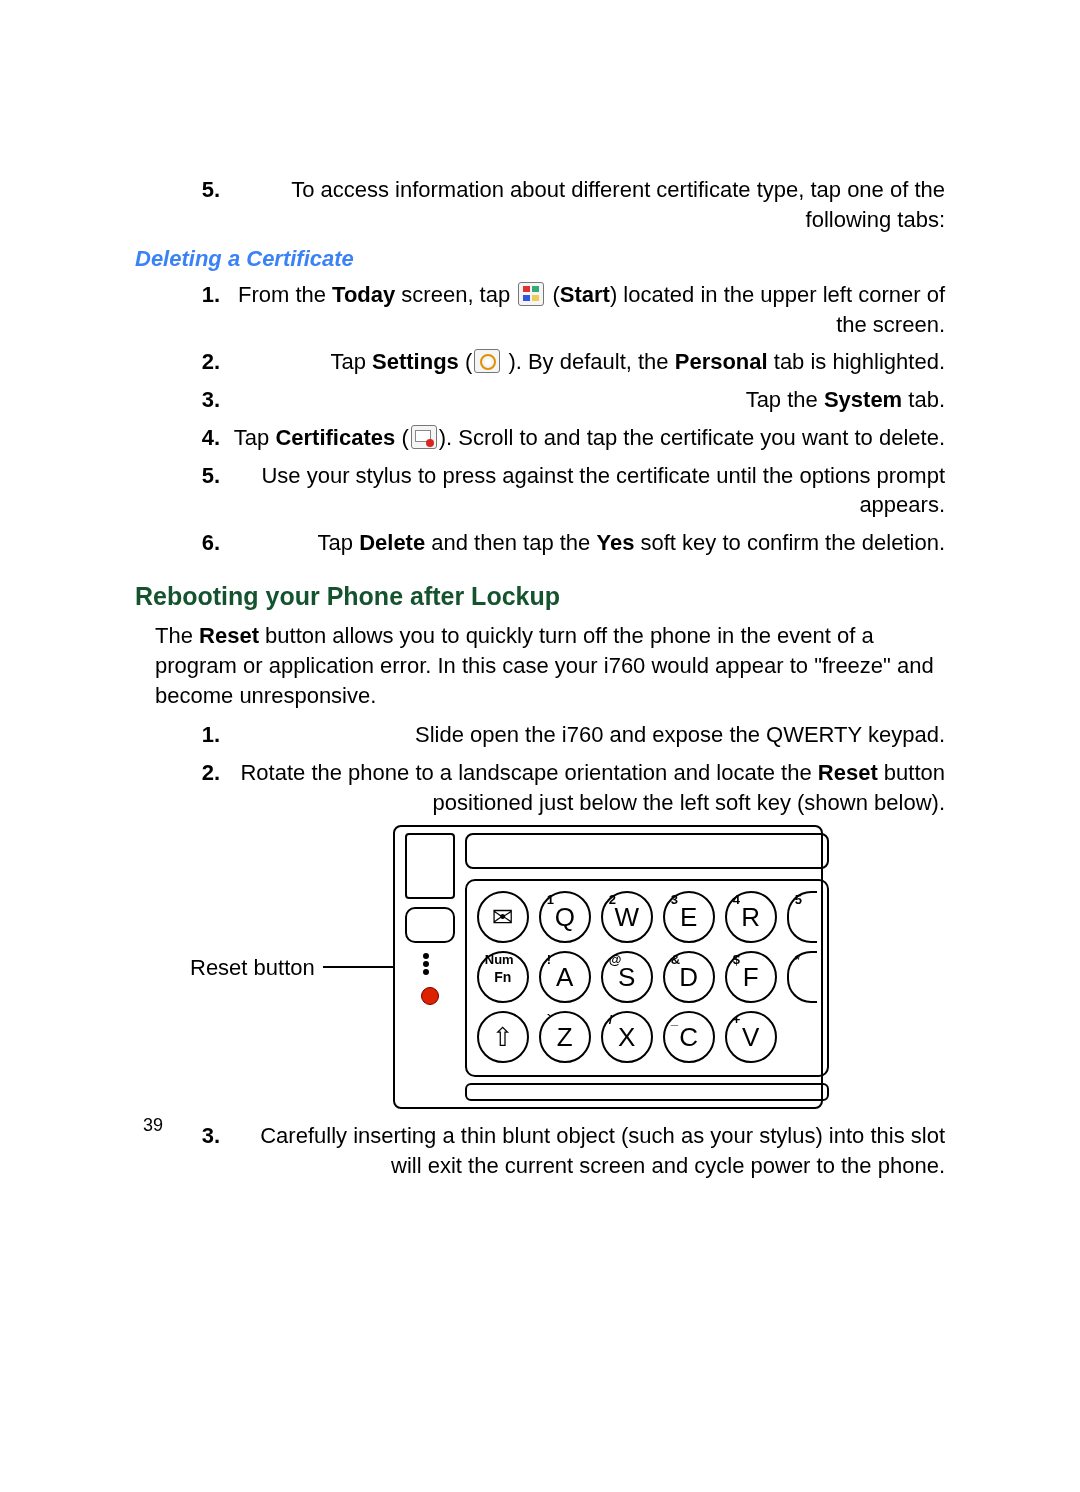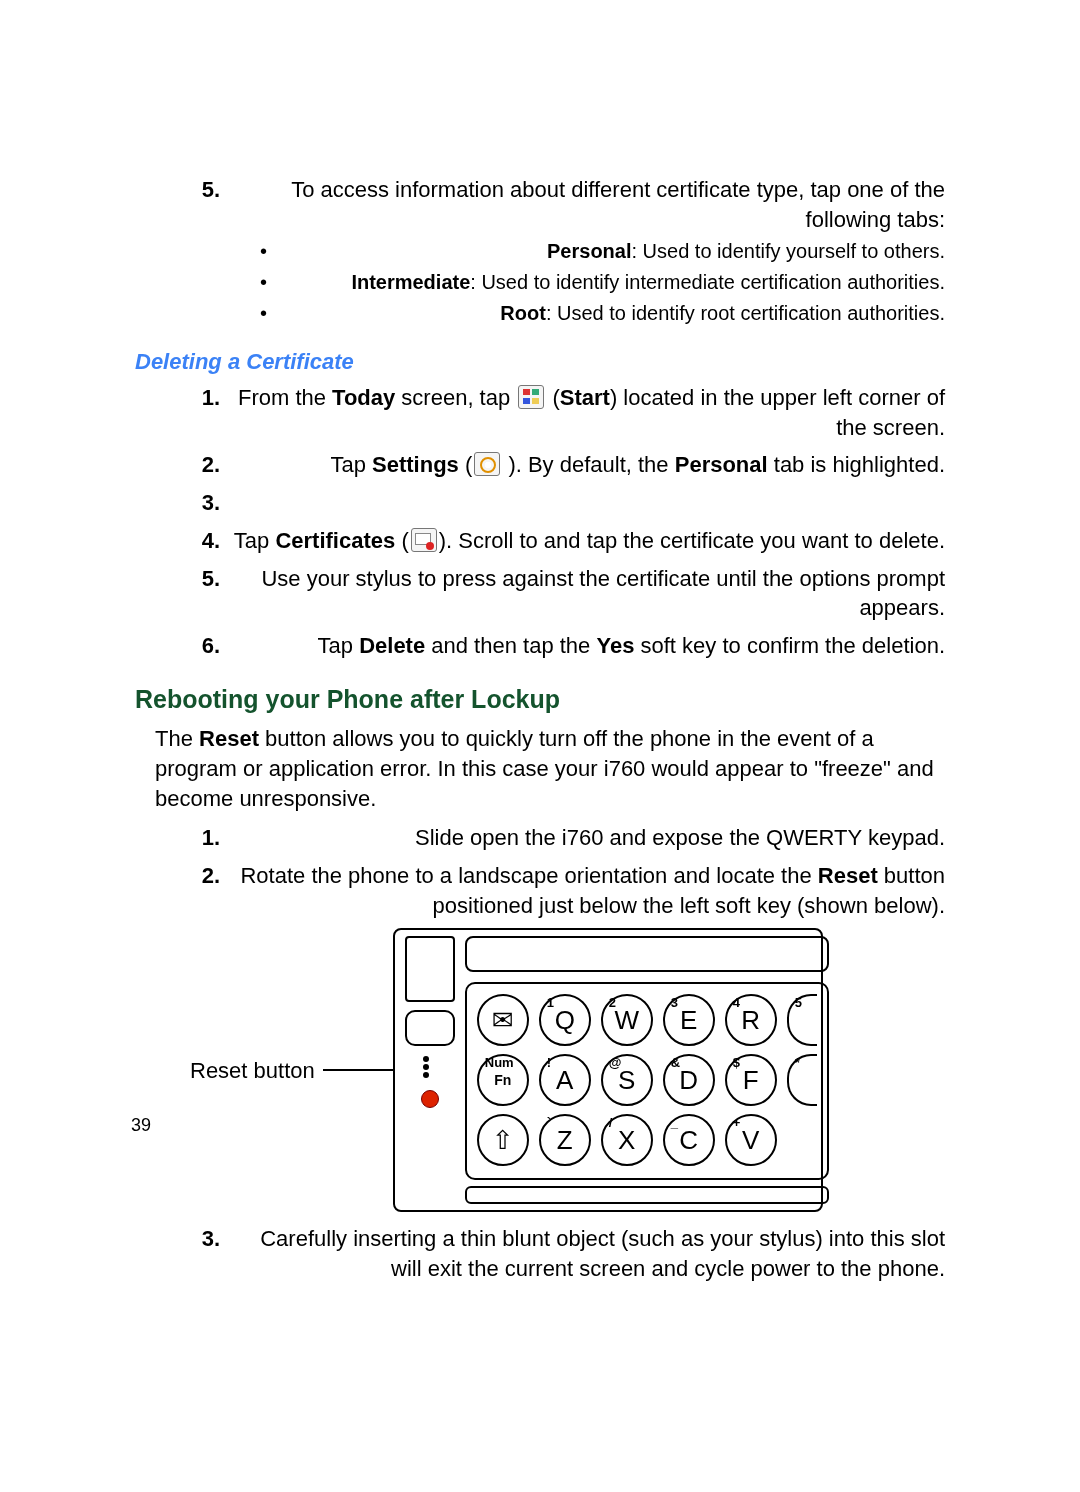--- a/index.html
+++ b/index.html
@@ -97,21 +97,21 @@
     position: absolute; left: 3px; top: 4px; width: 14px; height: 10px;
     background: #fff; border: 1px solid #888;
   }
   .icon.cert::after {
     content: "";
     position: absolute; right: 2px; bottom: 1px; width: 8px; height: 8px;
     background: #d22; border-radius: 50%;
   }
   .pagenum {
     position: absolute;
-    left: 131px;
+    left: 143px;
     bottom: 355px;
     font-size: 18px;
   }
   
   .diagram-wrap {
     margin: 8px 0 12px 0;
     display: flex;
     align-items: center;
   }
   .reset-label {
@@ -216,42 +216,38 @@
 </head>
 <body>
 
 <div class="page">
 
   <ol class="num">
     <li>
       <span class="marker">5.</span>
       <span class="body">
         <span>To access information about different certificate type, tap one of the following tabs:</span>
-        <ul class="bullet" id="tabBullets">
-            <li><b>Personal</b>: Used to identify yourself to others.</li>
-            <li><b>Intermediate</b>: Used to identify intermediate certification authorities.</li>
-            <li><b>Root</b>: Used to identify root certification authorities.</li>
-          </ul>
       </span>
     </li>
   </ol>
 
   <div class="h3">Deleting a Certificate</div>
 
   <ol class="num" id="delSteps">
       <li>
         <span class="marker">1.</span>
         <span class="body">From the <b>Today</b> screen, tap <span class="icon start"></span> (<b>Start</b>) located in the upper left corner of the screen.</span>
       </li>
       <li>
         <span class="marker">2.</span>
         <span class="body">Tap <b>Settings</b> (<span class="icon settings"></span> ). By default, the <b>Personal</b> tab is highlighted.</span>
       </li>
       <li>
         <span class="marker">3.</span>
+        <span class="body">Tap the <b>System</b> tab.</span>
       </li>
       <li>
         <span class="marker">4.</span>
         <span class="body">Tap <b>Certificates</b> (<span class="icon cert"></span>). Scroll to and tap the certificate you want to delete.</span>
       </li>
       <li>
         <span class="marker">5.</span>
         <span class="body">Use your stylus to press against the certificate until the options prompt appears.</span>
       </li>
       <li>

